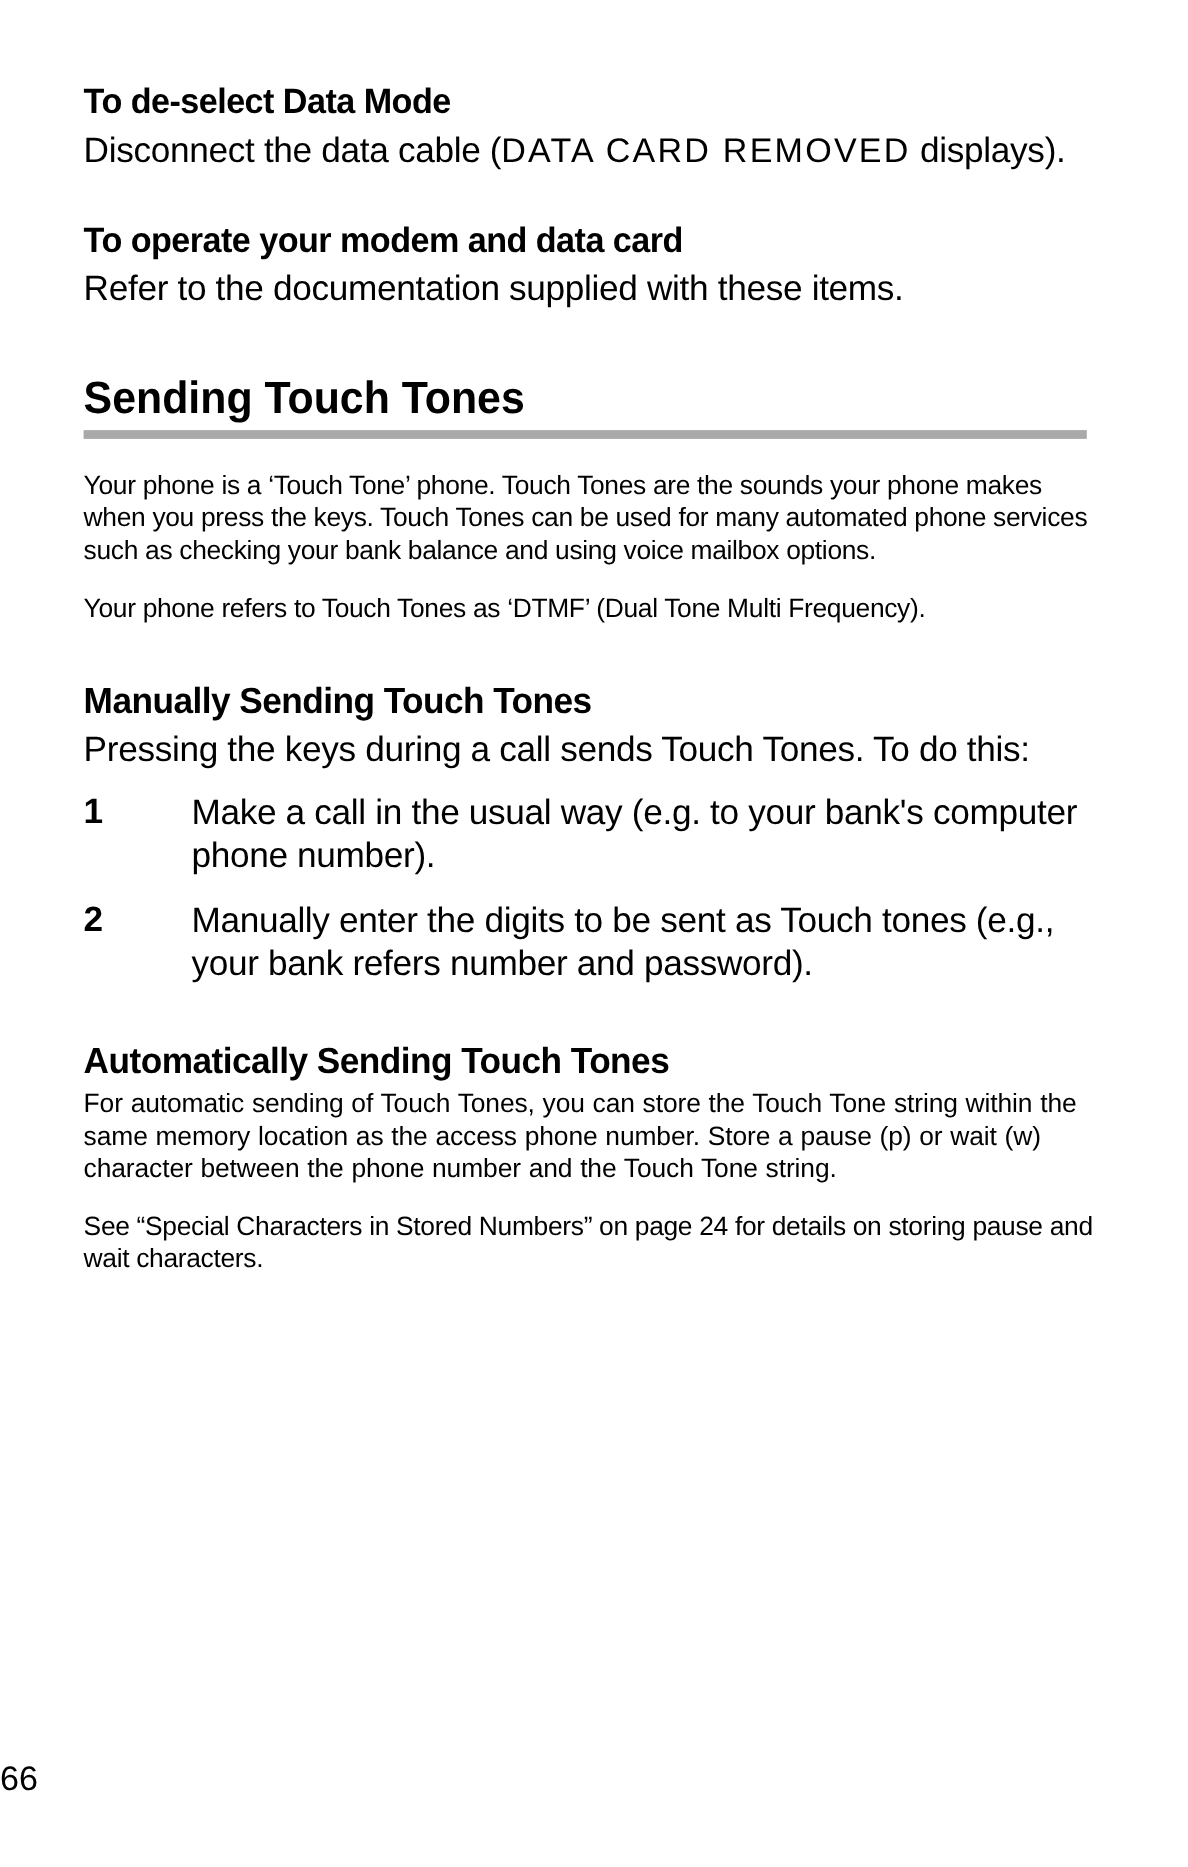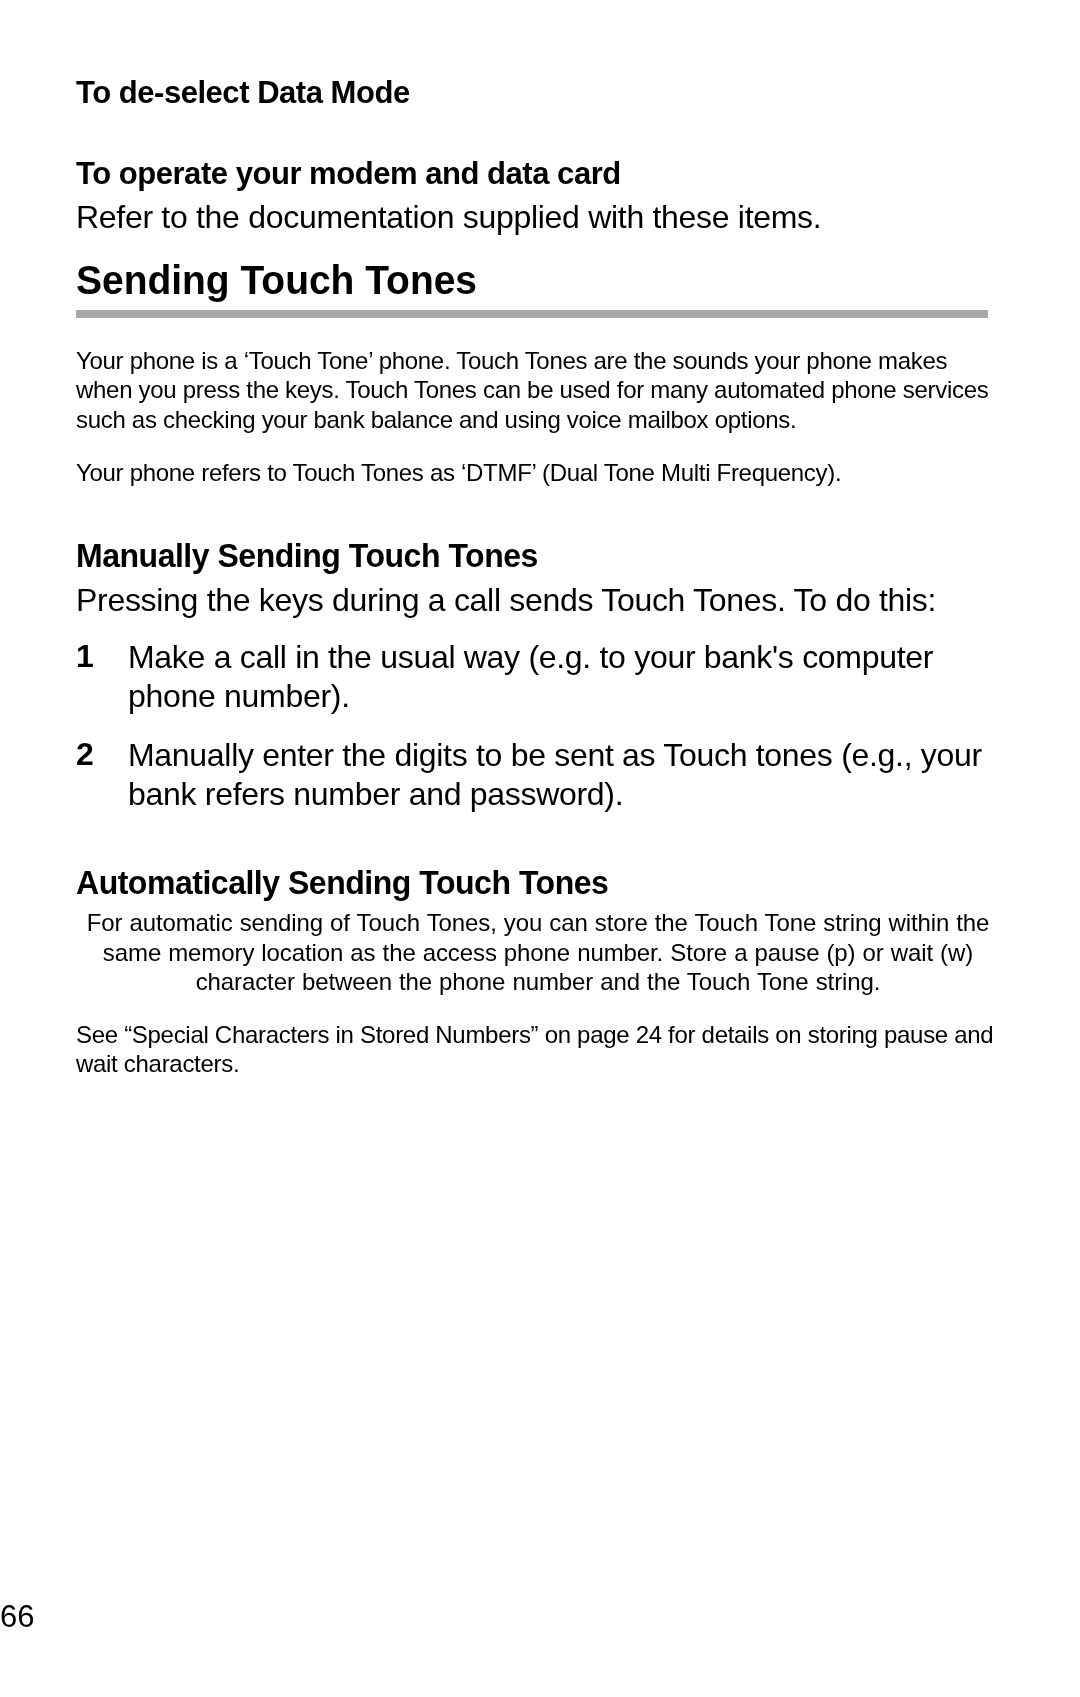--- a/index.html
+++ b/index.html
@@ -31,21 +31,21 @@
     line-height: 1.22;
     font-weight: 400;
     letter-spacing: -0.3px;
   }
   .display-text {
     font-family: Arial, Helvetica, sans-serif;
     letter-spacing: 2px;
     font-size: 31px;
   }
   .block1 { margin-bottom: 44px; }
-  .block2 { margin-bottom: 20px; }
+  .block2 { margin-bottom: 56px; }
   .h2 {
     font-weight: 900;
     font-size: 41px;
     letter-spacing: 0;
     margin-top: 18px;
     margin-bottom: 6px;
     font-stretch: semi-condensed;
     transform: scaleX(0.95);
     transform-origin: left;
   }
@@ -83,37 +83,41 @@
   .num {
     font-weight: 900;
     font-size: 32px;
     width: 52px;
     flex-shrink: 0;
   }
   .li-text {
     font-size: 32px;
     line-height: 1.22;
     letter-spacing: -0.3px;
+    margin-left: 46px;
   }
   .pagenum {
     position: absolute;
     bottom: 62px;
     left: 0;
     right: 0;
     text-align: left;
     font-size: 31px;
   }
 </style>
 </head>
 <body>
 
 <div class="page">
 
   <div class="block1">
     <div class="h3">To de-select Data Mode</div>
+    <div class="body">
+      <span>Disconnect the data cable (</span><span class="display-text">DATA CARD REMOVED</span><span> displays).</span>
+    </div>
   </div>
 
   <div class="block2">
     <div class="h3">To operate your modem and data card</div>
     <div class="body">Refer to the documentation supplied with these items.</div>
   </div>
 
   <div class="h2">Sending Touch Tones</div>
   <div class="hr"></div>
 
@@ -127,18 +131,18 @@
       <span class="num">1</span>
       <span class="li-text">Make a call in the usual way (e.g. to your bank's computer phone number).</span>
     </li>
     <li>
       <span class="num">2</span>
       <span class="li-text">Manually enter the digits to be sent as Touch tones (e.g., your bank refers number and password).</span>
     </li>
   </ol>
 
   <div class="h3b">Automatically Sending Touch Tones</div>
-  <div class="para" style="letter-spacing:-0.1px; word-spacing:0.5px;text-align:center;">For automatic sending of Touch Tones, you can store the Touch Tone string within the same memory location as the access phone number. Store a pause (p) or wait (w) character between the phone number and the Touch Tone string.</div>
+  <div class="para" style="letter-spacing:-0.1px; word-spacing:0.5px;">For automatic sending of Touch Tones, you can store the Touch Tone string within the same memory location as the access phone number. Store a pause (p) or wait (w) character between the phone number and the Touch Tone string.</div>
   <div class="para">See “Special Characters in Stored Numbers” on page 24 for details on storing pause and wait characters.</div>
 
 </div>
 
 <div class="pagenum">66</div>
 
 </body></html>

